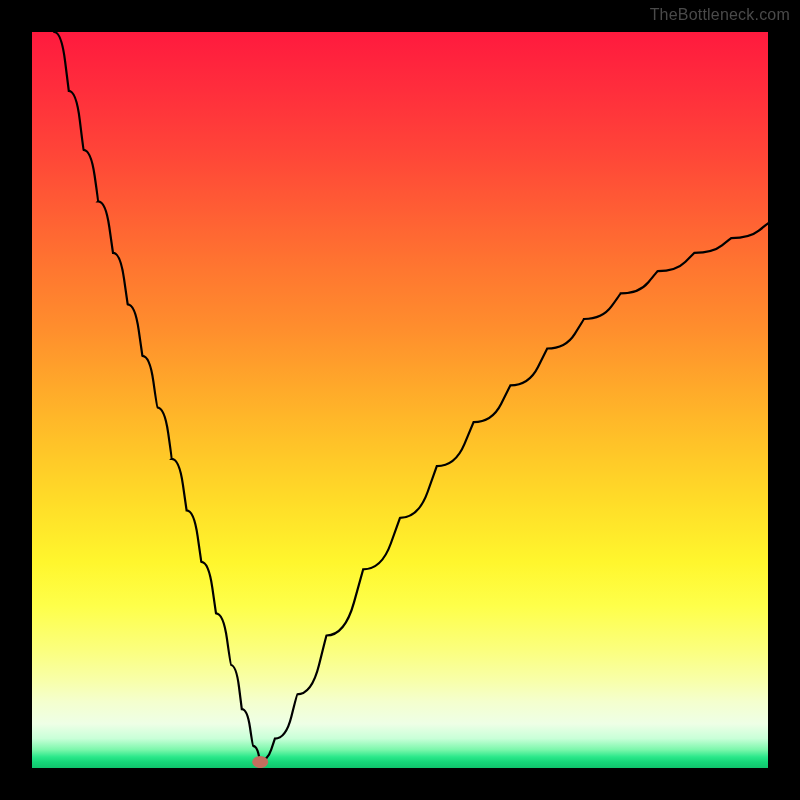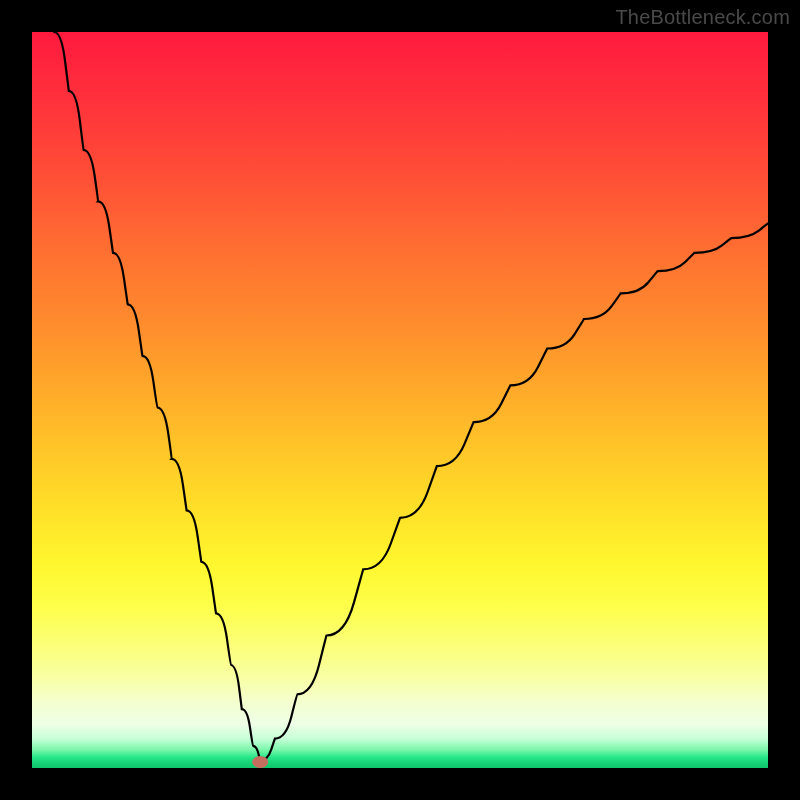--- a/index.html
+++ b/index.html
@@ -62,21 +62,21 @@
   }
   .marker {
     fill: #c36e5e;
     stroke: none;
   }
   .watermark {
     position: absolute;
     top: 6px;
     right: 10px;
     color: #4a4a4a;
-    font-size: 20px;
+    font-size: 16px;
     font-weight: 500;
     letter-spacing: 0.2px;
     user-select: none;
   }
 </style>
 </head>
 <body>
 
 <div class="outer">
   <div class="plot">

